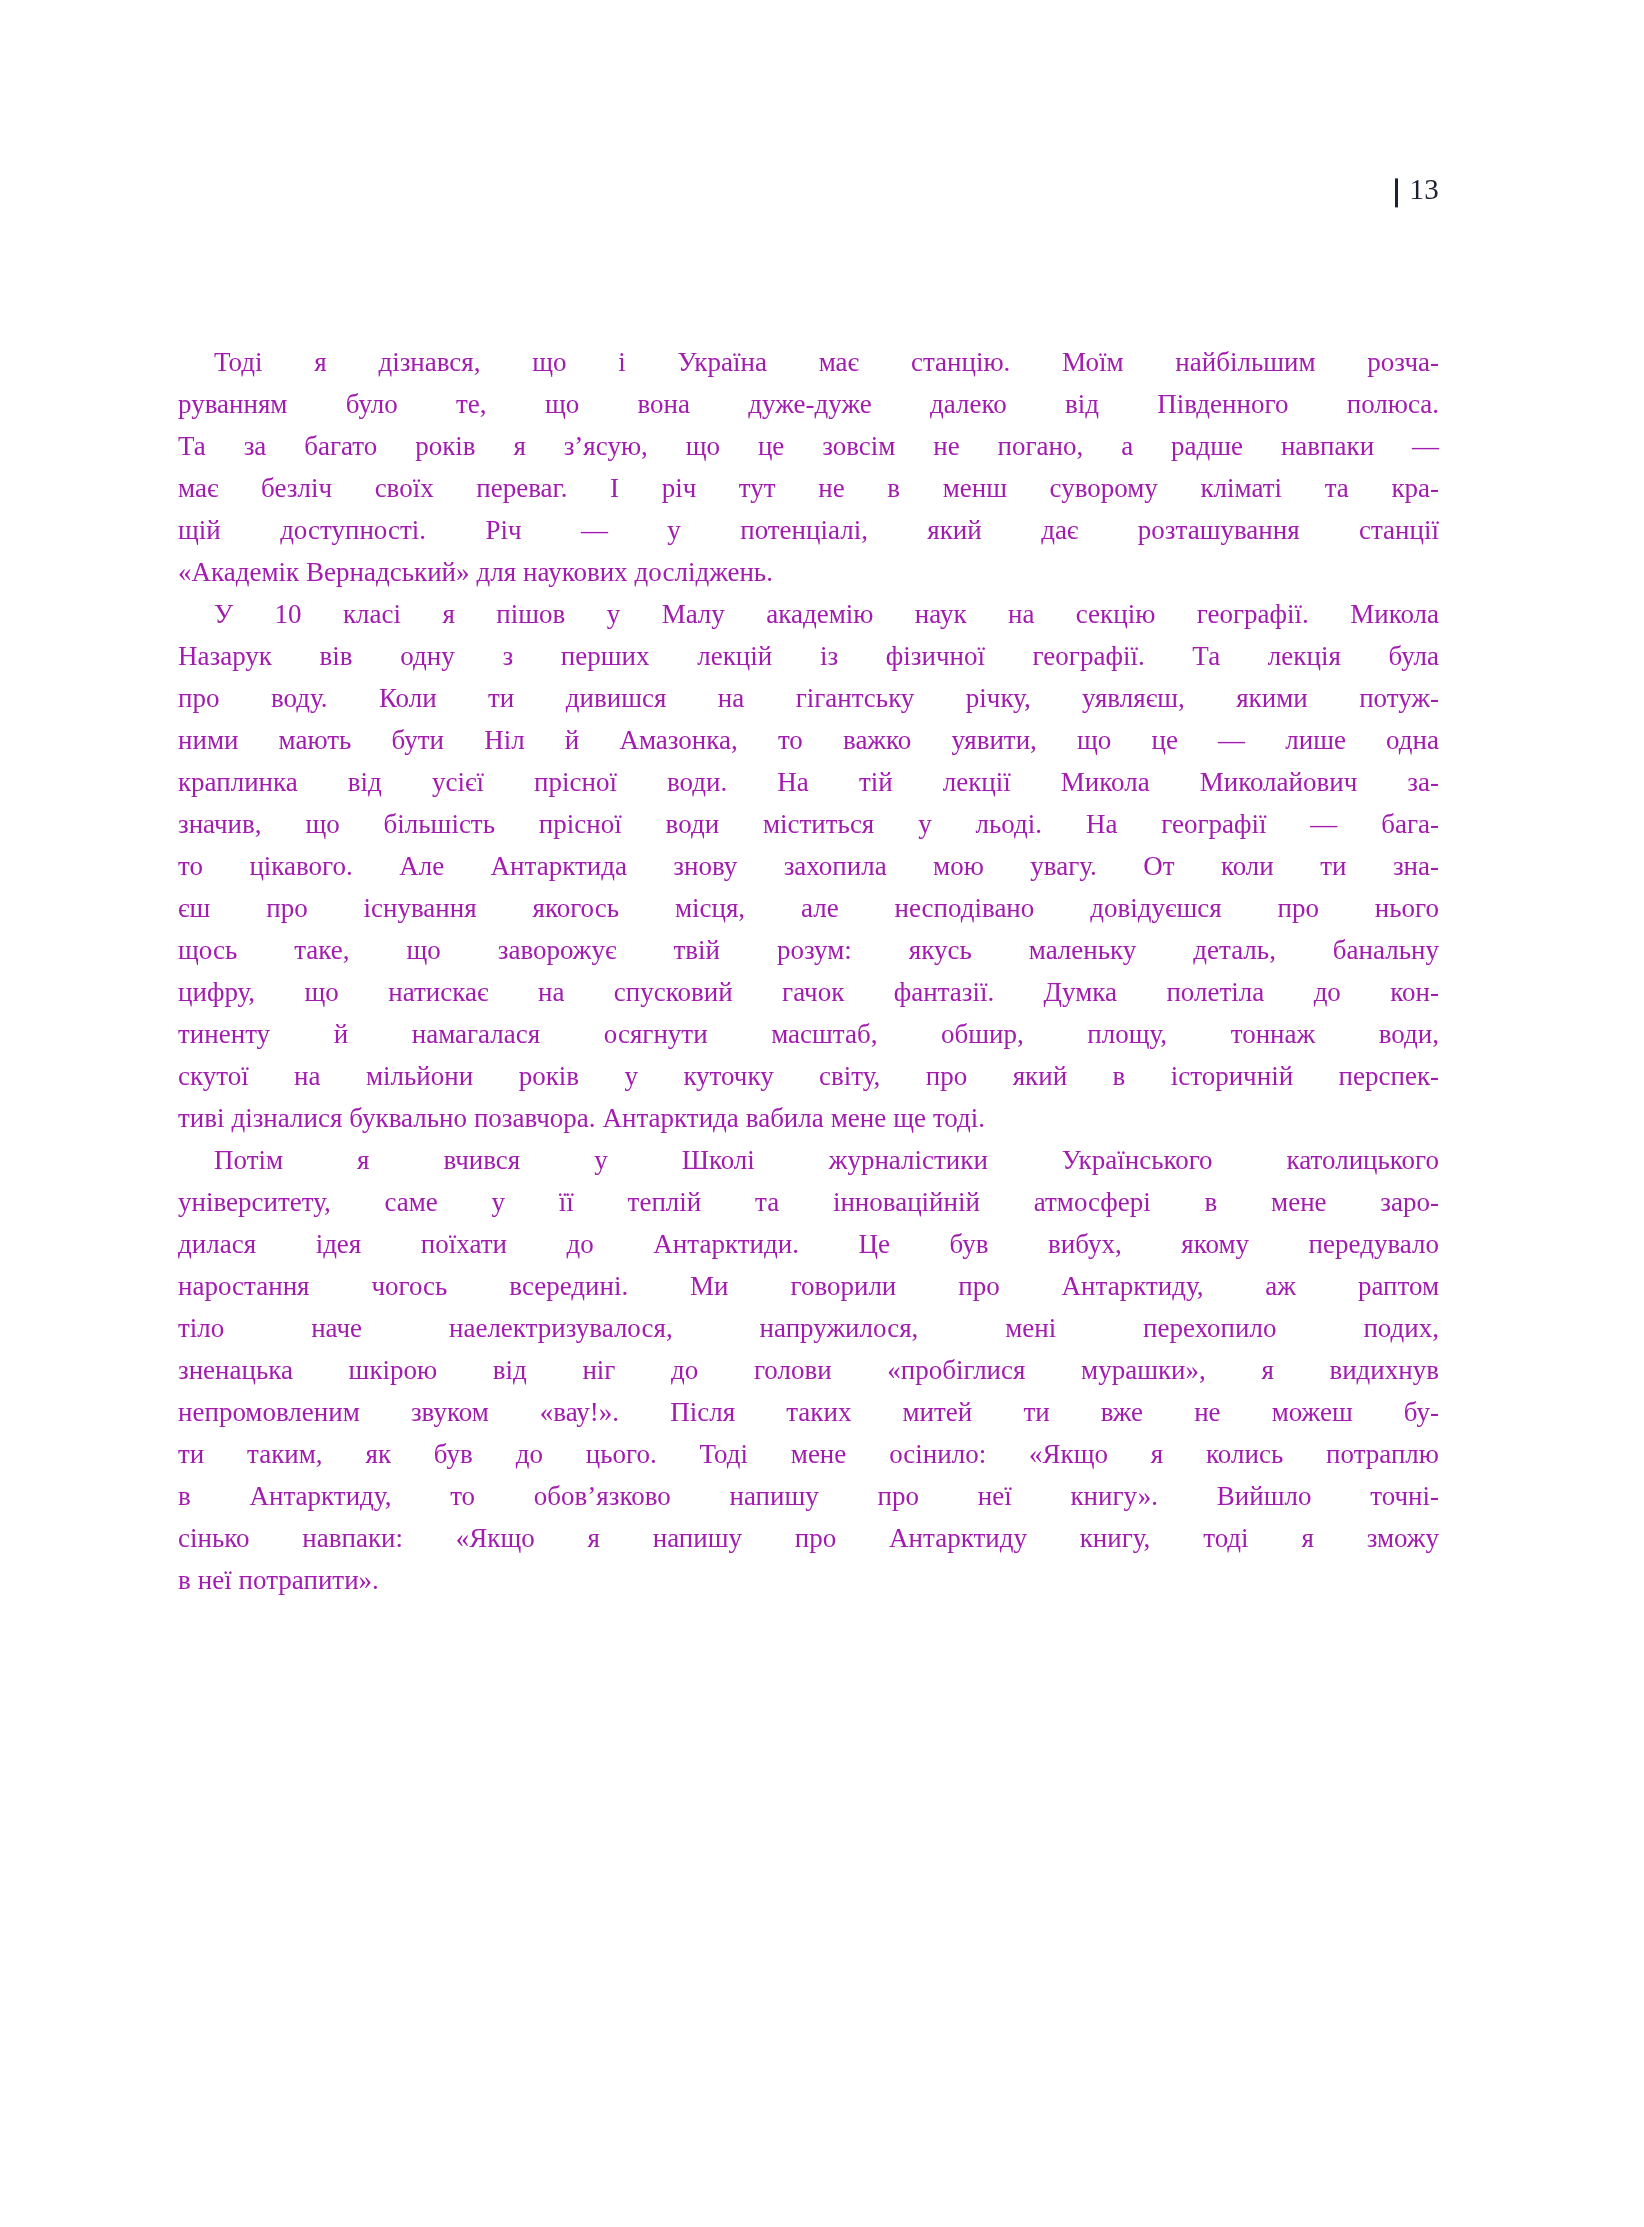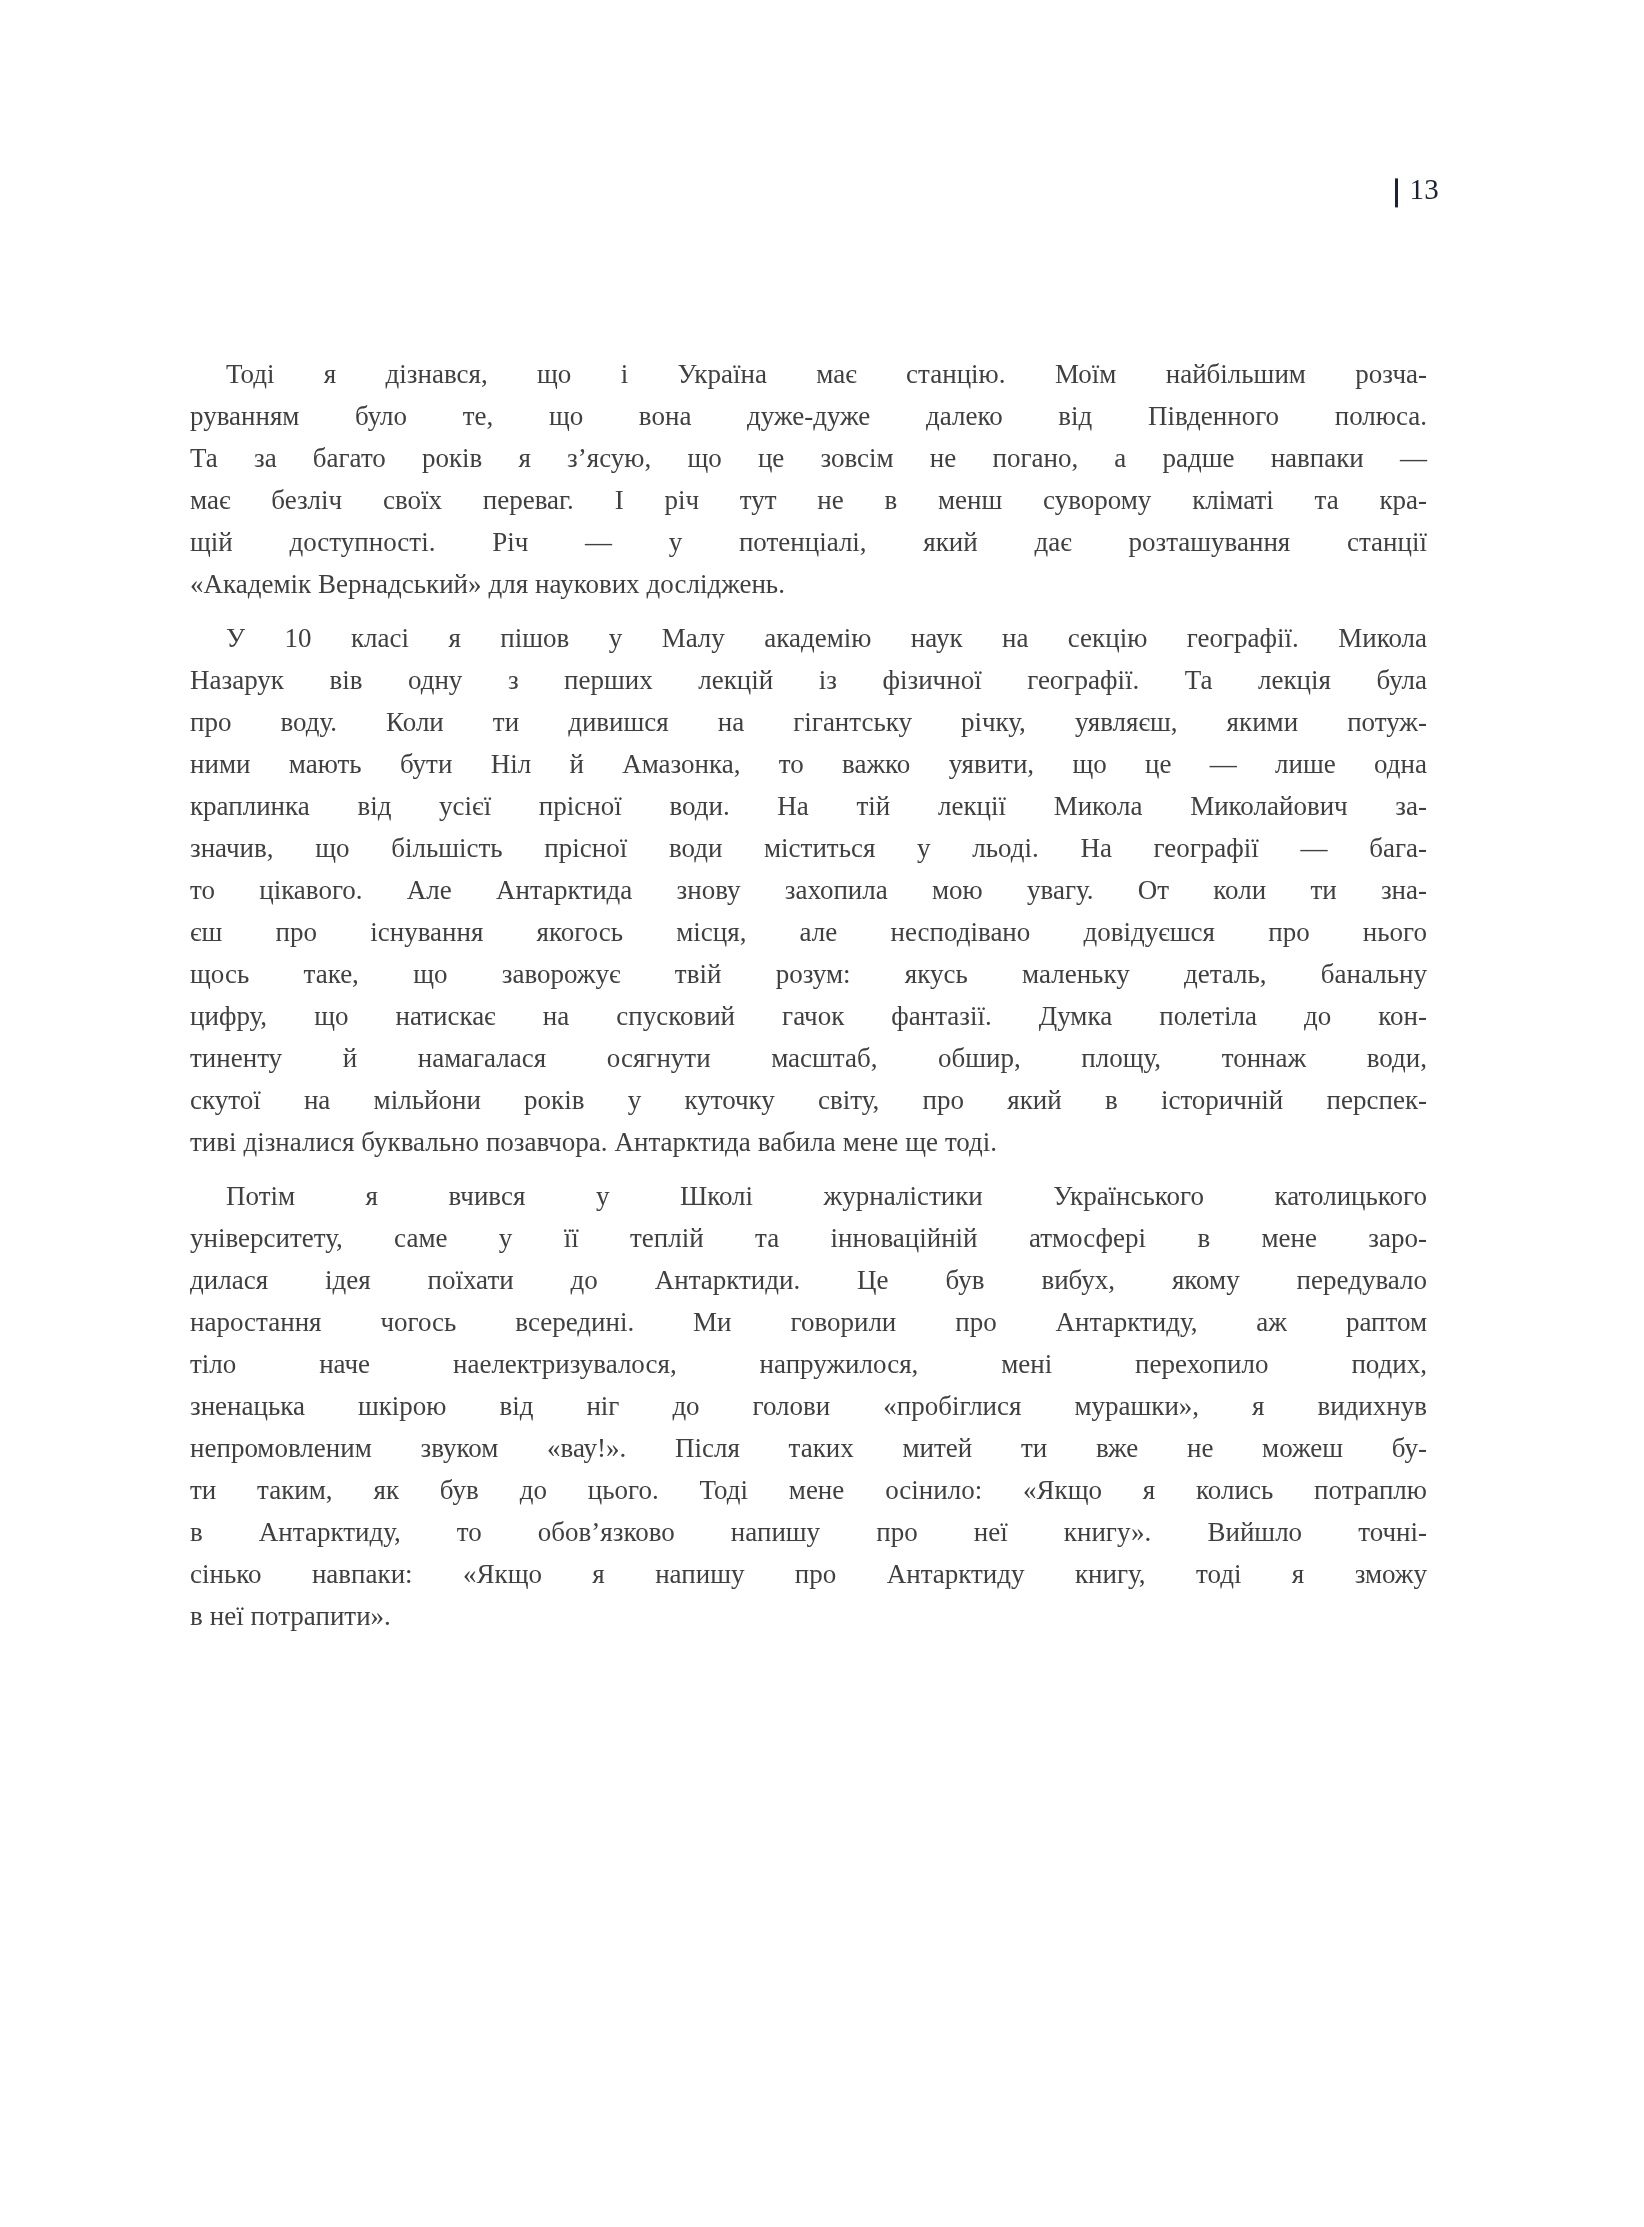--- a/index.html
+++ b/index.html
@@ -45,26 +45,26 @@
 
   
   .textblock {
     position: absolute;
     left: 178px;
     top: 341px;
     width: 1261px;
   }
 
   .para {
-    margin: 12px;
+    margin: 0;
     font-size: 27px;
     line-height: 42px;
     text-align: justify;
     text-justify: inter-word;
-    color: #404040;
+    color: #a21caf;
     white-space: pre-wrap;
     hyphens: none;
     word-spacing: 0.2px;
   }
   
   .para .ln {
     display: block;
     white-space: pre;
   }
   .para .ln.indent {

